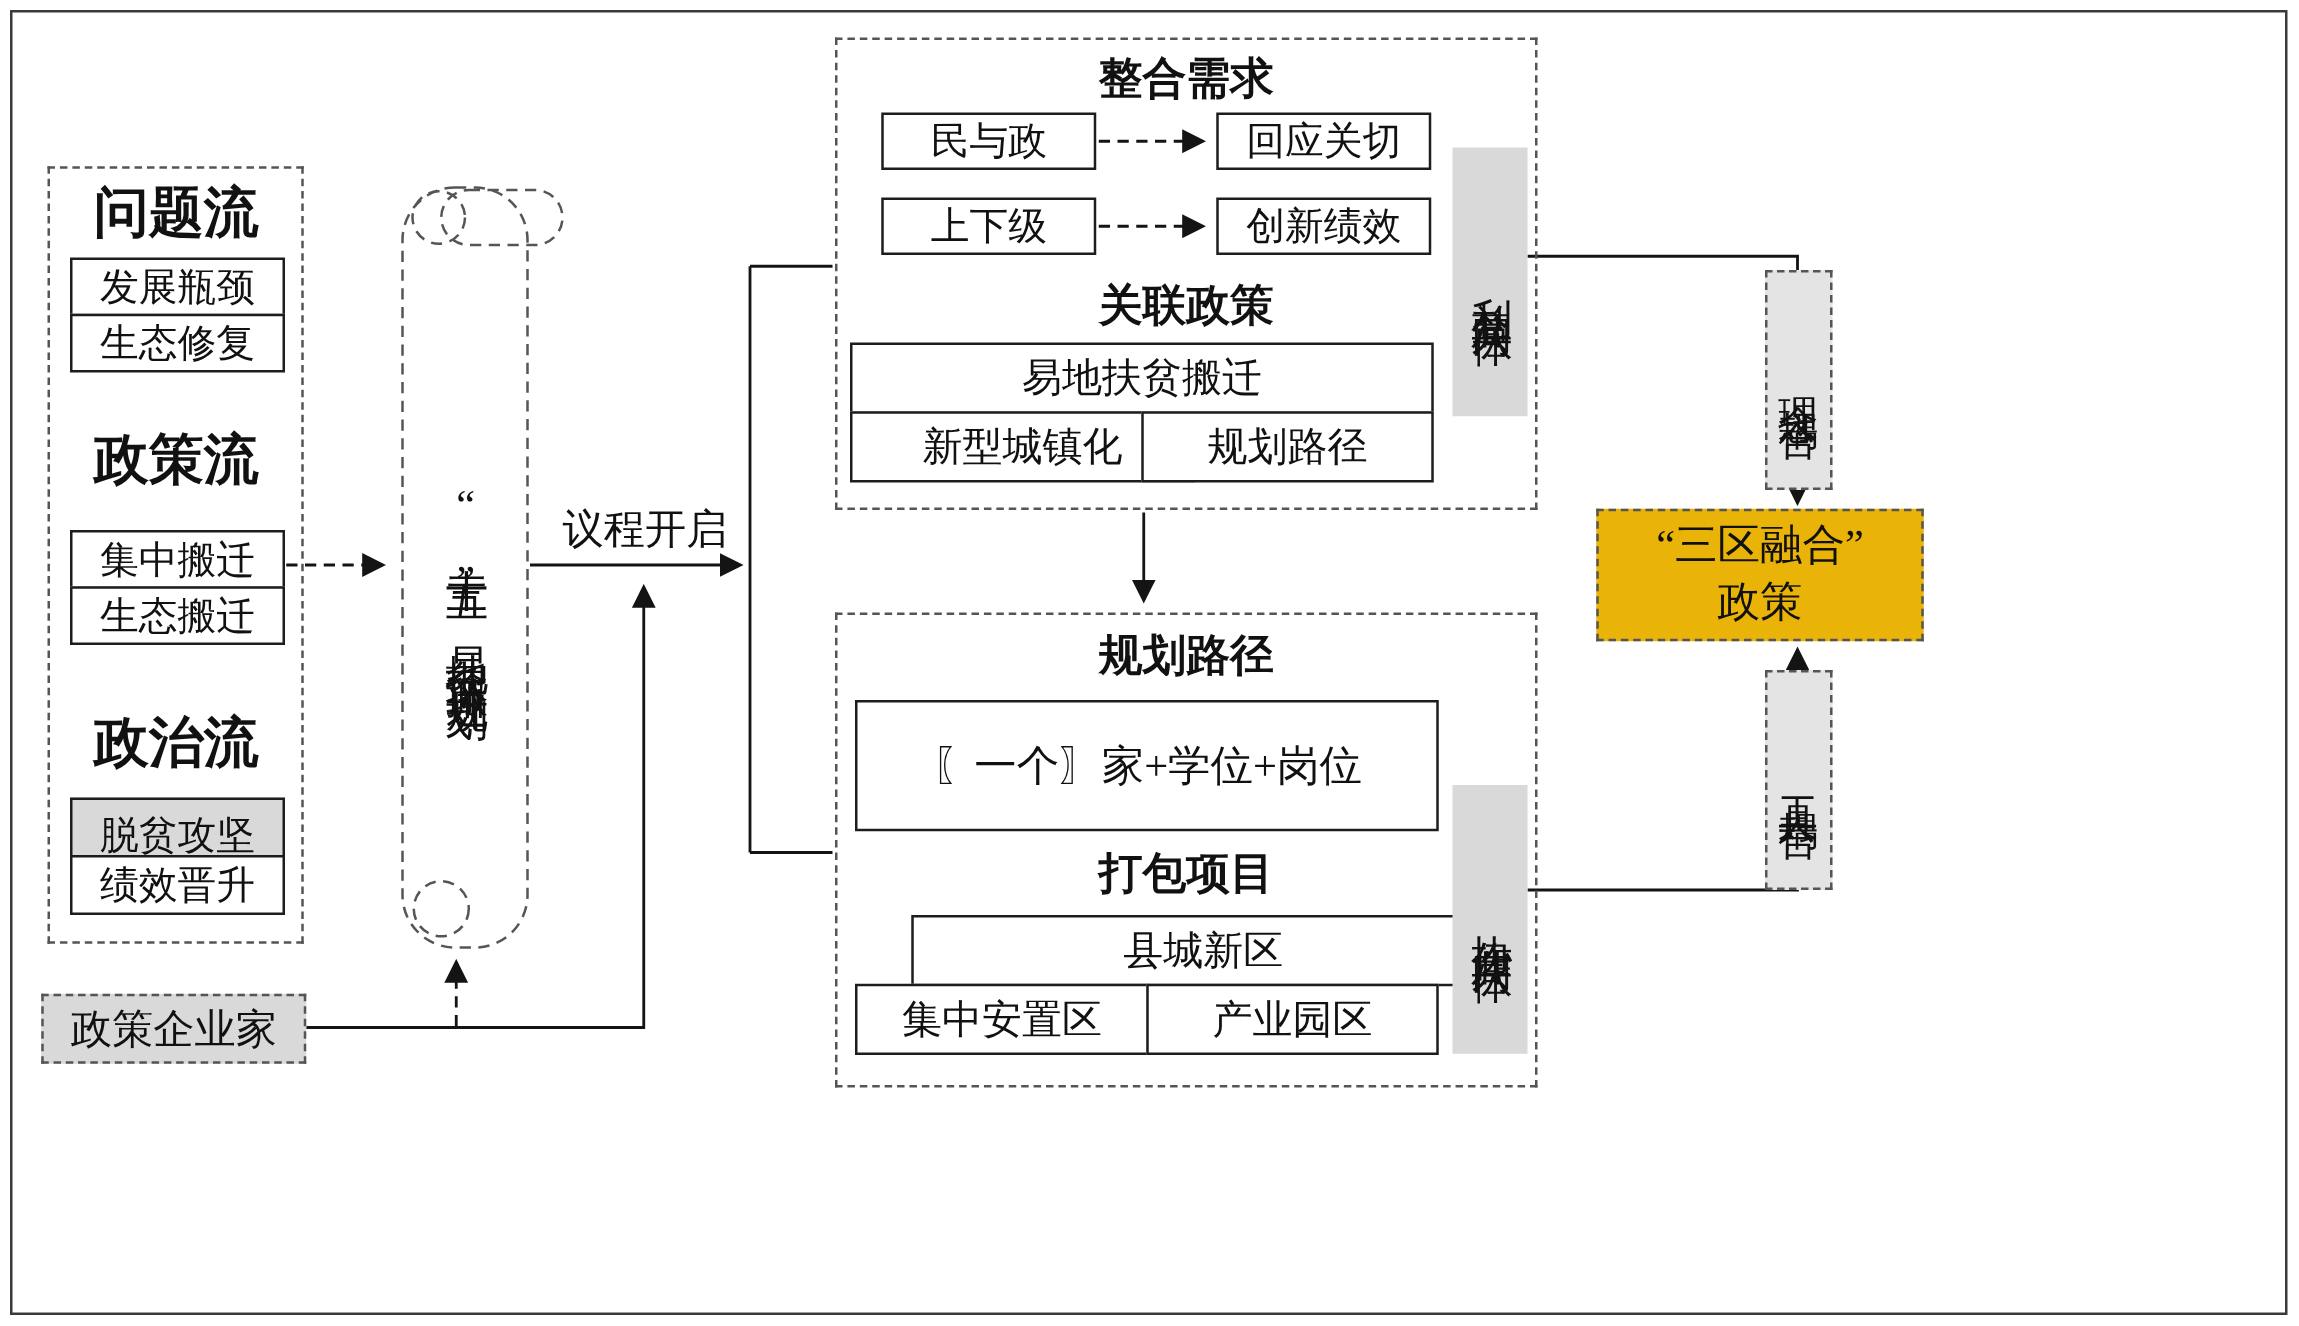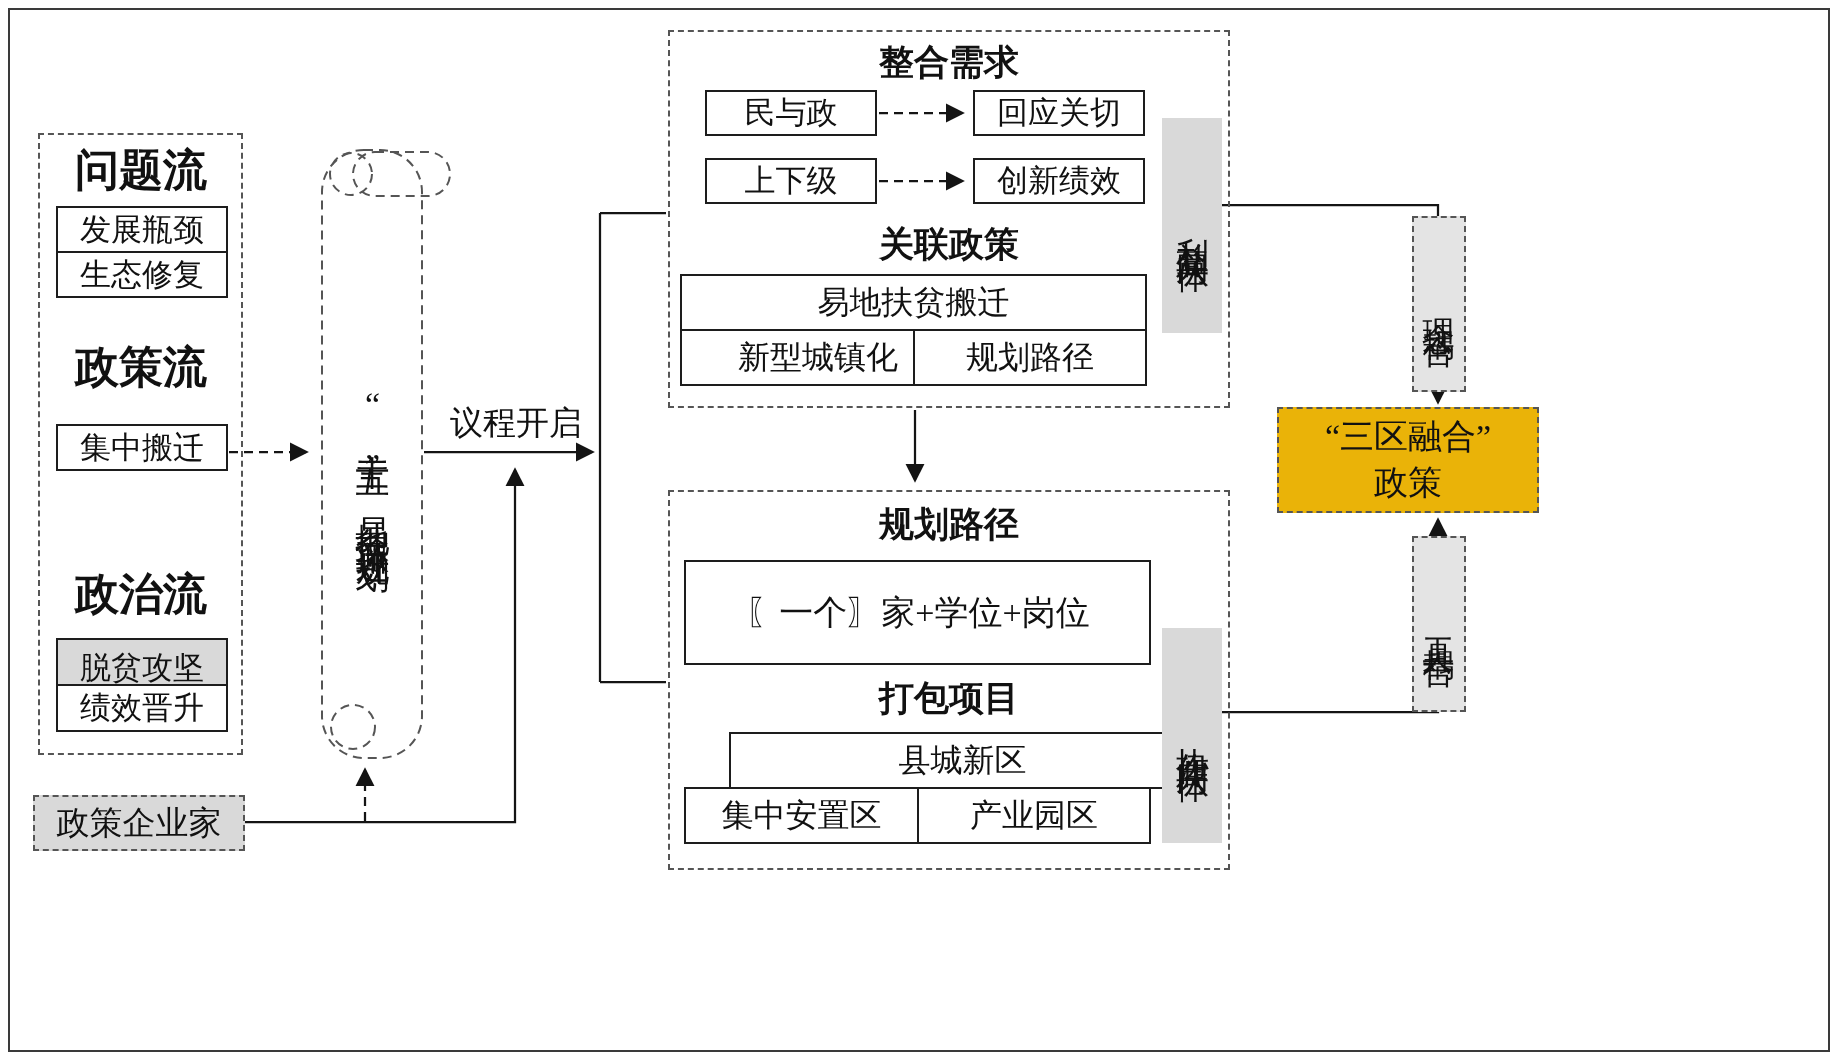--- a/index.html
+++ b/index.html
@@ -64,20 +64,21 @@
   </svg>
 
   <div class="abs panel-dashed" style="left:38px;top:133px;width:205px;height:622px;"></div>
 
   <div class="abs center stitle" style="left:60px;top:148px;width:162px;height:44px;">问题流</div>
   <div class="abs center box" style="left:56px;top:206px;width:172px;height:47px;">发展瓶颈</div>
   <div class="abs center box" style="left:56px;top:251px;width:172px;height:47px;">生态修复</div>
 
   <div class="abs center stitle" style="left:60px;top:345px;width:162px;height:44px;">政策流</div>
   <div class="abs center box" style="left:56px;top:424px;width:172px;height:47px;">集中搬迁</div>
+  <div class="abs center box" style="left:56px;top:469px;width:172px;height:47px;">生态搬迁</div>
 
   <div class="abs center stitle" style="left:60px;top:572px;width:162px;height:44px;">政治流</div>
   <div class="abs center box gray" style="left:56px;top:638px;width:172px;height:59px;">脱贫攻坚</div>
   <div class="abs center box" style="left:56px;top:684px;width:172px;height:48px;">绩效晋升</div>
 
   <div class="abs center dashedbox gray plain" style="left:33px;top:795px;width:212px;height:56px;">政策企业家</div>
 
   <div class="abs center vtext" style="left:347px;top:188px;width:50px;height:548px;font-size:34px;">“十三五”易地扶贫搬迁规划</div>
 
   <div class="abs center plain" style="left:432px;top:402px;width:168px;height:42px;">议程开启</div>

